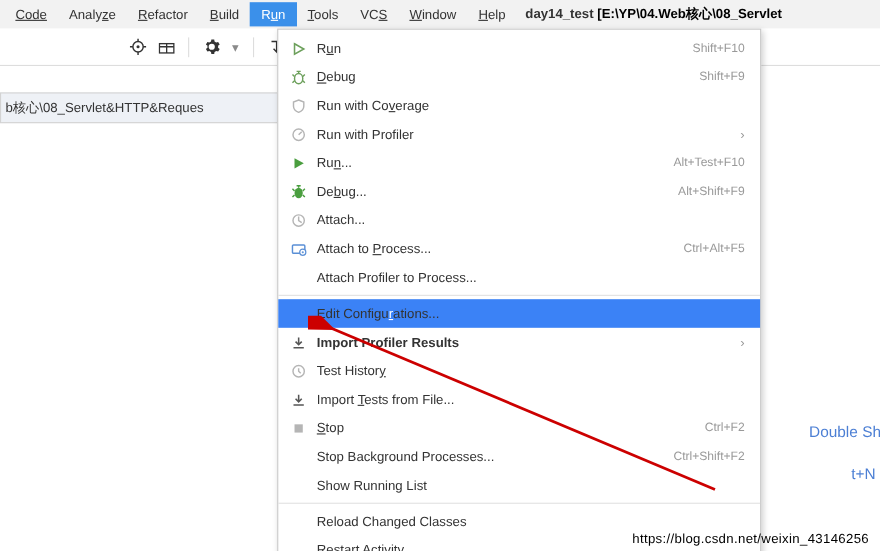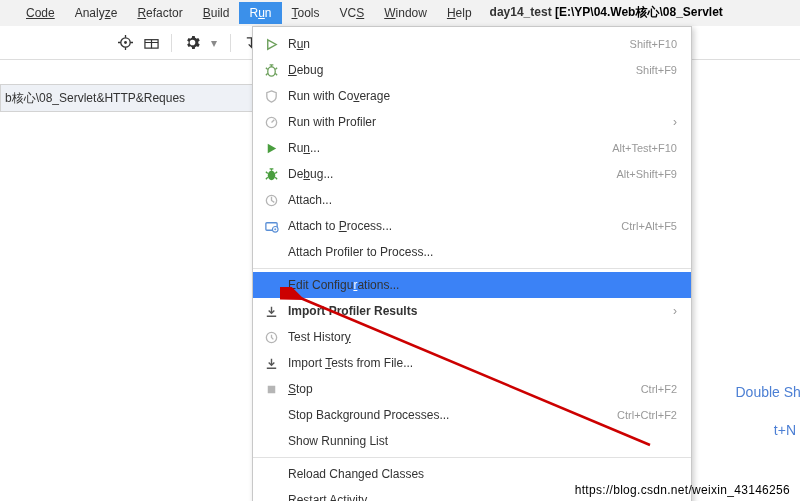--- a/index.html
+++ b/index.html
@@ -1,17 +1,17 @@
 <!DOCTYPE html>
 <html><head>
   <meta charset="utf-8">
   <style>
     *{box-sizing:border-box;margin:0;padding:0;font-family:"Segoe UI",Arial,sans-serif;font-size:12px;color:#333}
     body{background:#fff;width:800px;height:501px;overflow:hidden;position:relative}
-    .menubar{display:flex;align-items:center;height:26px;background:#f2f2f2;border-bottom:1px solid transparent;padding-left:16px;white-space:nowrap}
+    .menubar{display:flex;align-items:center;height:26px;background:#f2f2f2;border-bottom:1px solid transparent;padding-left:4px;white-space:nowrap}
     .menubar-item{padding:4px 10px;cursor:default}
     .menubar-item.open{background:#3b90ea;color:#fff}
     .menubar-item .mn{text-decoration:underline}
     .project-label{margin-left:8px;font-weight:bold}
     .project-label .path{font-weight:bold;color:#000000}
     .sub-toolbar{height:34px;display:flex;align-items:center;justify-content:flex-end;padding-right:540px;gap:8px;border-bottom:1px solid #ddd;background:#fff}
     .tb-ic{width:18px;height:18px;color:#8a8a8a;display:flex;align-items:center;justify-content:center}
     .tb-sep{width:1px;height:18px;background:#ddd;margin:0 3px}
     .breadcrumb{height:28px;background:#eef1f6;border:1px solid #d3d3d3;display:flex;align-items:center;padding:0 4px;color:#777;width:253px;margin-top:24px;overflow:hidden;white-space:nowrap}
     .dropdown{position:absolute;top:26px;left:252px;width:440px;background:#fff;border:1px solid #c8c8c8;box-shadow:2px 2px 6px rgba(0,0,0,.2);padding:4px 0}
@@ -201,21 +201,21 @@
         <svg viewBox="0 0 16 16" width="15" height="15">
           <rect x="4" y="4" width="8" height="8" fill="#b5b5b5"></rect>
         </svg>
       </span>
       <span class="lbl"><span class="mn">S</span>top</span>
       <span class="sc">Ctrl+F2</span>
     </div>
     <div class="mi disabled">
       <span class="ic"></span>
       <span class="lbl">Stop Background Processes...</span>
-      <span class="sc">Ctrl+Ctrl+F2</span>
+      <span class="sc">Ctrl+Shift+F2</span>
     </div>
     <div class="mi">
       <span class="ic"></span>
       <span class="lbl">Show Runnin<span class="mn">g</span> List</span>
     </div>
     <div class="sep"></div>
     <div class="mi disabled">
       <span class="ic"></span>
       <span class="lbl">Reload Changed Classes</span>
     </div>

